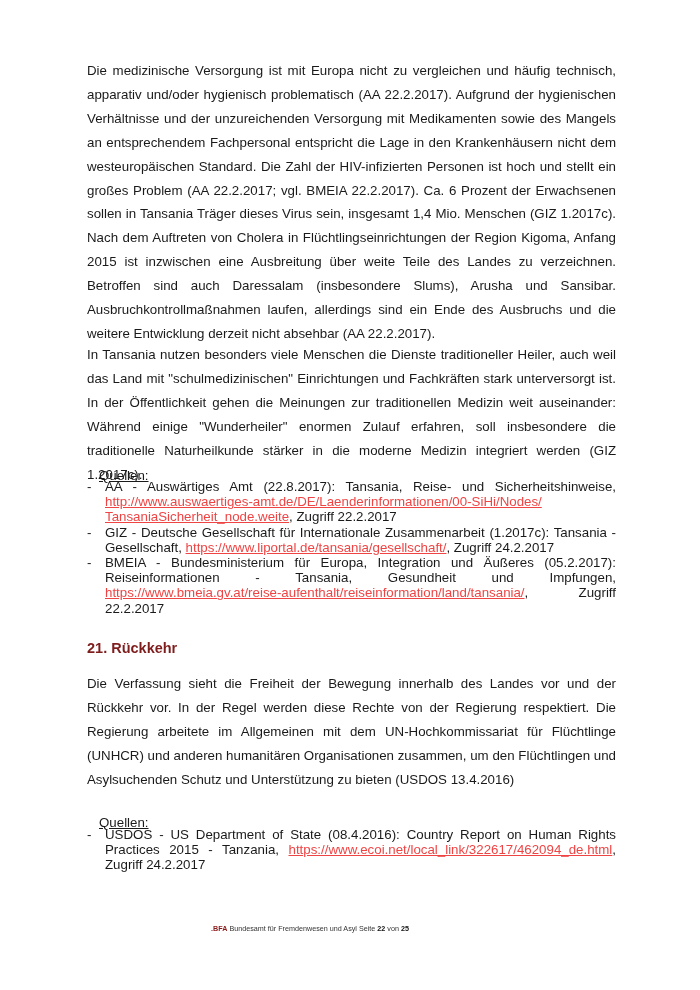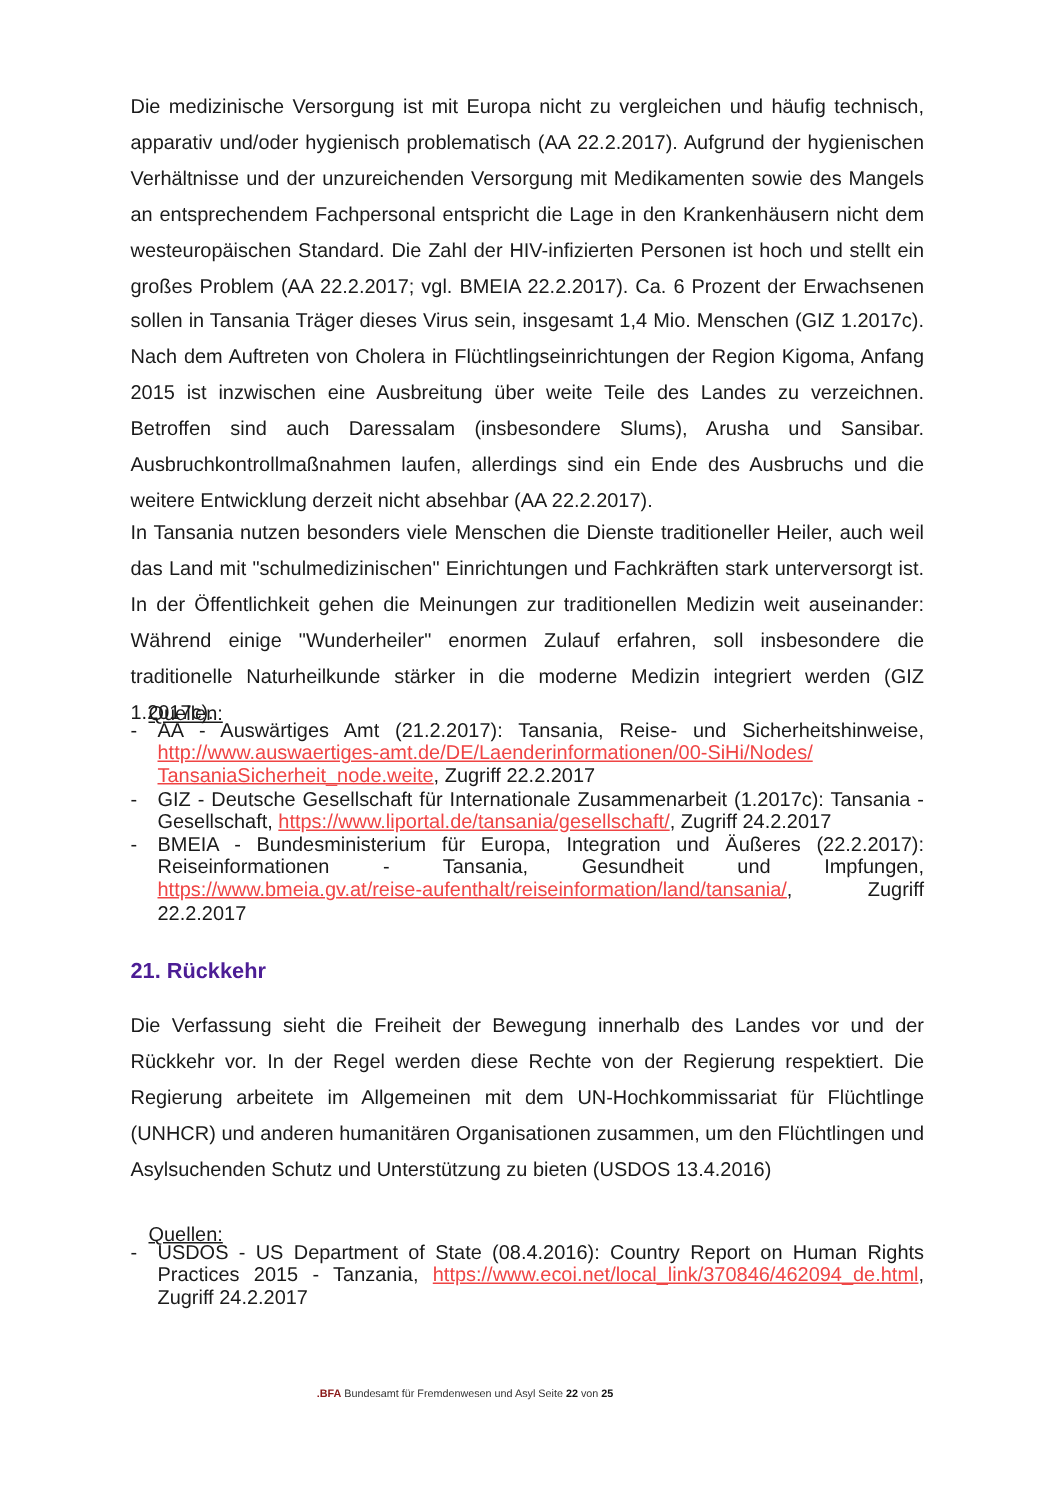--- a/index.html
+++ b/index.html
@@ -22,21 +22,21 @@
     .src-list li {
       position: relative; padding-left: 18px; font-size: 13.3px;
       line-height: 15.2px; text-align: justify; text-align-last: left;
     }
     .src-list li .dash { position: absolute; left: 0; top: 0; }
     .src-list a { color: #ef4444; text-decoration: underline; }
     #src1-label { top: 456px; }
     #src1 { top: 479px; }
     .heading {
       position: absolute; top: 640px; font-size: 14.5px; font-weight: bold;
-      color: #4c1d95; margin: 0;
+      color: #7f1d1d; margin: 0;
     }
     .heading .num { margin-right: 4px; }
     #p3 { position: absolute; top: 672px; }
     #src2-label { top: 803px; }
     #src2 { top: 827px; }
     .footer {
       position: absolute; top: 924px; left: 0; width: 620px; text-align: center;
       font-size: 7.2px; color: #333;
     }
     .footer .brand { color: #8b1a1a; font-weight: bold; }
@@ -47,42 +47,42 @@
 
 <div class="page">
 
   <p id="p1" class="para">Die medizinische Versorgung ist mit Europa nicht zu vergleichen und häufig technisch, apparativ und/oder hygienisch problematisch (AA 22.2.2017). Aufgrund der hygienischen Verhältnisse und der unzureichenden Versorgung mit Medikamenten sowie des Mangels an entsprechendem Fachpersonal entspricht die Lage in den Krankenhäusern nicht dem westeuropäischen Standard. Die Zahl der HIV-infizierten Personen ist hoch und stellt ein großes Problem (AA 22.2.2017; vgl. BMEIA 22.2.2017). Ca. 6 Prozent der Erwachsenen sollen in Tansania Träger dieses Virus sein, insgesamt 1,4 Mio. Menschen (GIZ 1.2017c). Nach dem Auftreten von Cholera in Flüchtlingseinrichtungen der Region Kigoma, Anfang 2015 ist inzwischen eine Ausbreitung über weite Teile des Landes zu verzeichnen. Betroffen sind auch Daressalam (insbesondere Slums), Arusha und Sansibar. Ausbruchkontrollmaßnahmen laufen, allerdings sind ein Ende des Ausbruchs und die weitere Entwicklung derzeit nicht absehbar (AA 22.2.2017).</p>
   <p id="p2" class="para">In Tansania nutzen besonders viele Menschen die Dienste traditioneller Heiler, auch weil das Land mit "schulmedizinischen" Einrichtungen und Fachkräften stark unterversorgt ist. In der Öffentlichkeit gehen die Meinungen zur traditionellen Medizin weit auseinander: Während einige "Wunderheiler" enormen Zulauf erfahren, soll insbesondere die traditionelle Naturheilkunde stärker in die moderne Medizin integriert werden (GIZ 1.2017c).</p>
 
   <p id="src1-label" class="sources-label">Quellen:</p>
   <ul id="src1" class="src-list">
     <li>
       <span class="dash">-</span>
-      <span>AA - Auswärtiges Amt (21.2.2017): Tansania, Reise- und Sicherheitshinweise, </span><a><span>http://www.auswaertiges-amt.de/DE/Laenderinformationen/00-SiHi/Nodes/</span><br><span>TansaniaSicherheit_node.weite</span></a><span>, Zugriff 22.2.2017</span>
+      <span>AA - Auswärtiges Amt (22.8.2017): Tansania, Reise- und Sicherheitshinweise, </span><a><span>http://www.auswaertiges-amt.de/DE/Laenderinformationen/00-SiHi/Nodes/</span><br><span>TansaniaSicherheit_node.weite</span></a><span>, Zugriff 22.2.2017</span>
     </li>
     <li>
       <span class="dash">-</span>
       <span>GIZ - Deutsche Gesellschaft für Internationale Zusammenarbeit (1.2017c): Tansania - Gesellschaft, </span><a>https://www.liportal.de/tansania/gesellschaft/</a><span>, Zugriff 24.2.2017</span>
     </li>
     <li>
       <span class="dash">-</span>
-      <span>BMEIA - Bundesministerium für Europa, Integration und Äußeres (22.2.2017): Reiseinformationen - Tansania, Gesundheit und Impfungen, </span><a>https://www.bmeia.gv.at/reise-aufenthalt/reiseinformation/land/tansania/</a><span>, Zugriff 22.2.2017</span>
+      <span>BMEIA - Bundesministerium für Europa, Integration und Äußeres (05.2.2017): Reiseinformationen - Tansania, Gesundheit und Impfungen, </span><a>https://www.bmeia.gv.at/reise-aufenthalt/reiseinformation/land/tansania/</a><span>, Zugriff 22.2.2017</span>
     </li>
   </ul>
 
   <h2 class="heading">
     <span class="num">21.</span><span>Rückkehr</span>
   </h2>
 
   <p id="p3" class="para">Die Verfassung sieht die Freiheit der Bewegung innerhalb des Landes vor und der Rückkehr vor. In der Regel werden diese Rechte von der Regierung respektiert. Die Regierung arbeitete im Allgemeinen mit dem UN-Hochkommissariat für Flüchtlinge (UNHCR) und anderen humanitären Organisationen zusammen, um den Flüchtlingen und Asylsuchenden Schutz und Unterstützung zu bieten (USDOS 13.4.2016)</p>
 
   <p id="src2-label" class="sources-label">Quellen:</p>
   <ul id="src2" class="src-list">
     <li>
       <span class="dash">-</span>
-      <span>USDOS - US Department of State (08.4.2016): Country Report on Human Rights Practices 2015 - Tanzania, </span><a>https://www.ecoi.net/local_link/370846/462094_de.html</a><span>, Zugriff 24.2.2017</span>
+      <span>USDOS - US Department of State (08.4.2016): Country Report on Human Rights Practices 2015 - Tanzania, </span><a>https://www.ecoi.net/local_link/322617/462094_de.html</a><span>, Zugriff 24.2.2017</span>
     </li>
   </ul>
 </div>
 
 <div class="footer">
   <span class="brand">.BFA</span><span> Bundesamt für Fremdenwesen und Asyl  Seite </span><b>22</b><span> von </span><b>25</b>
 </div>
 
 </body></html>

